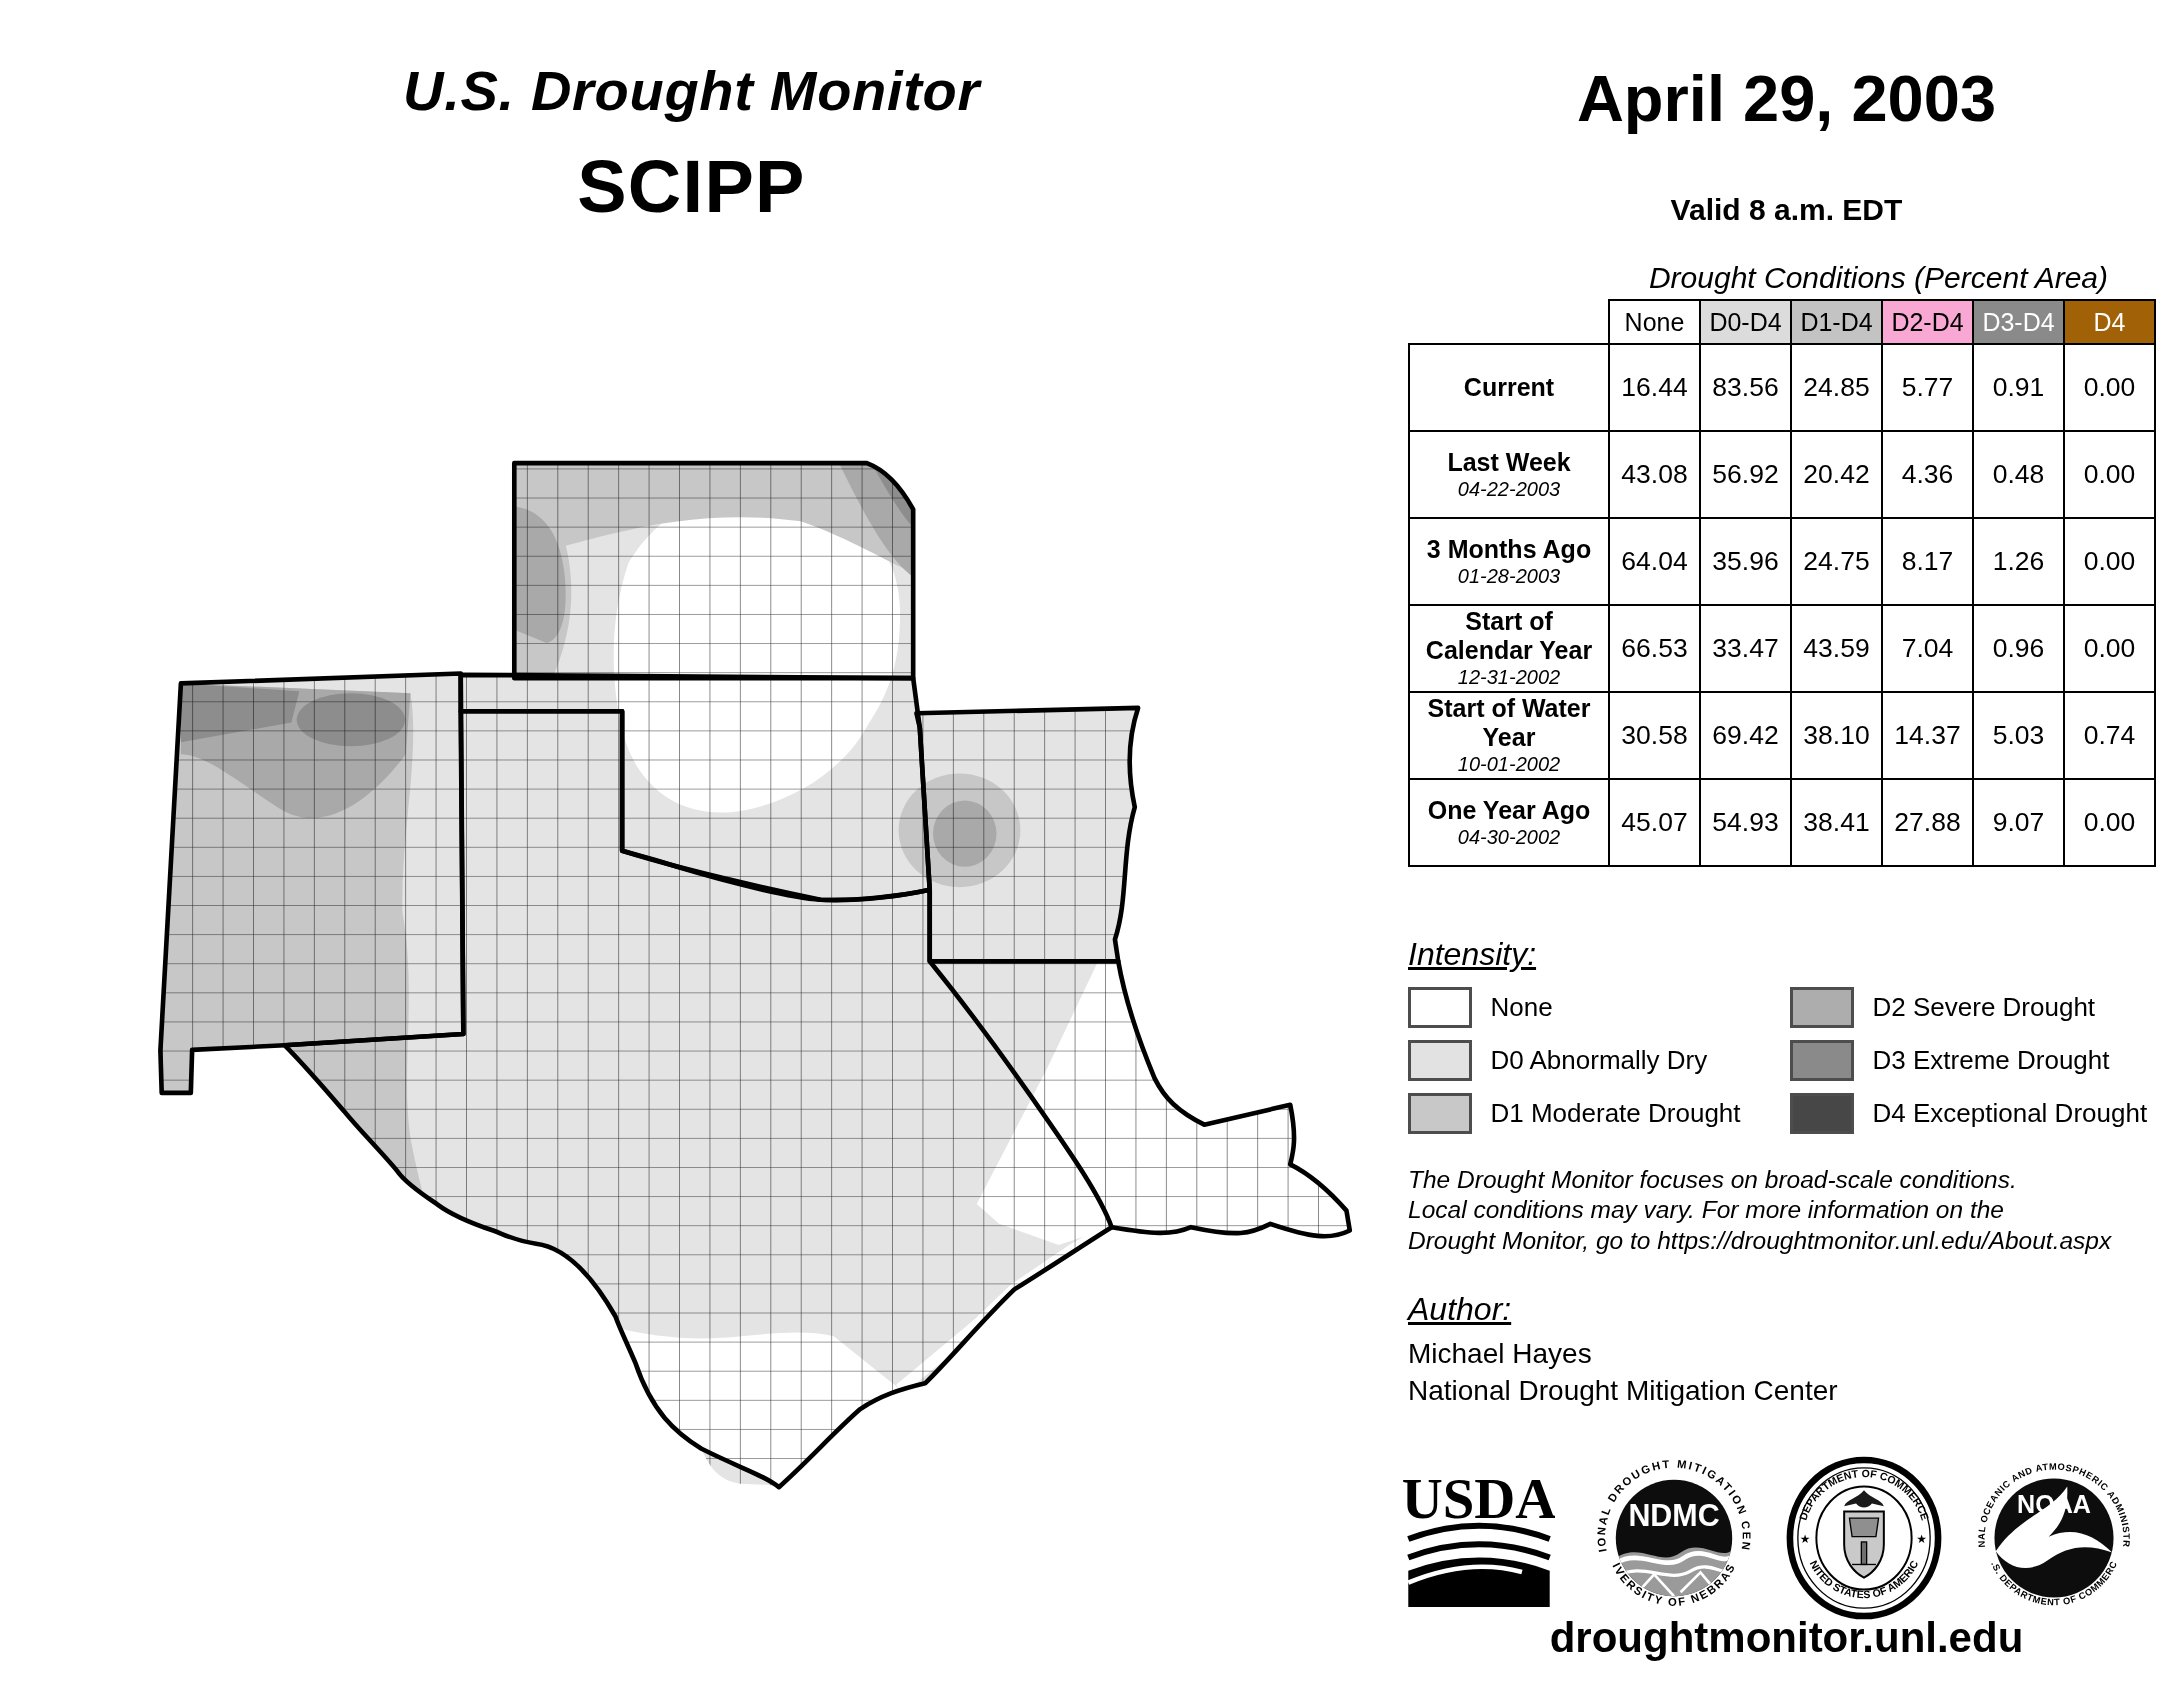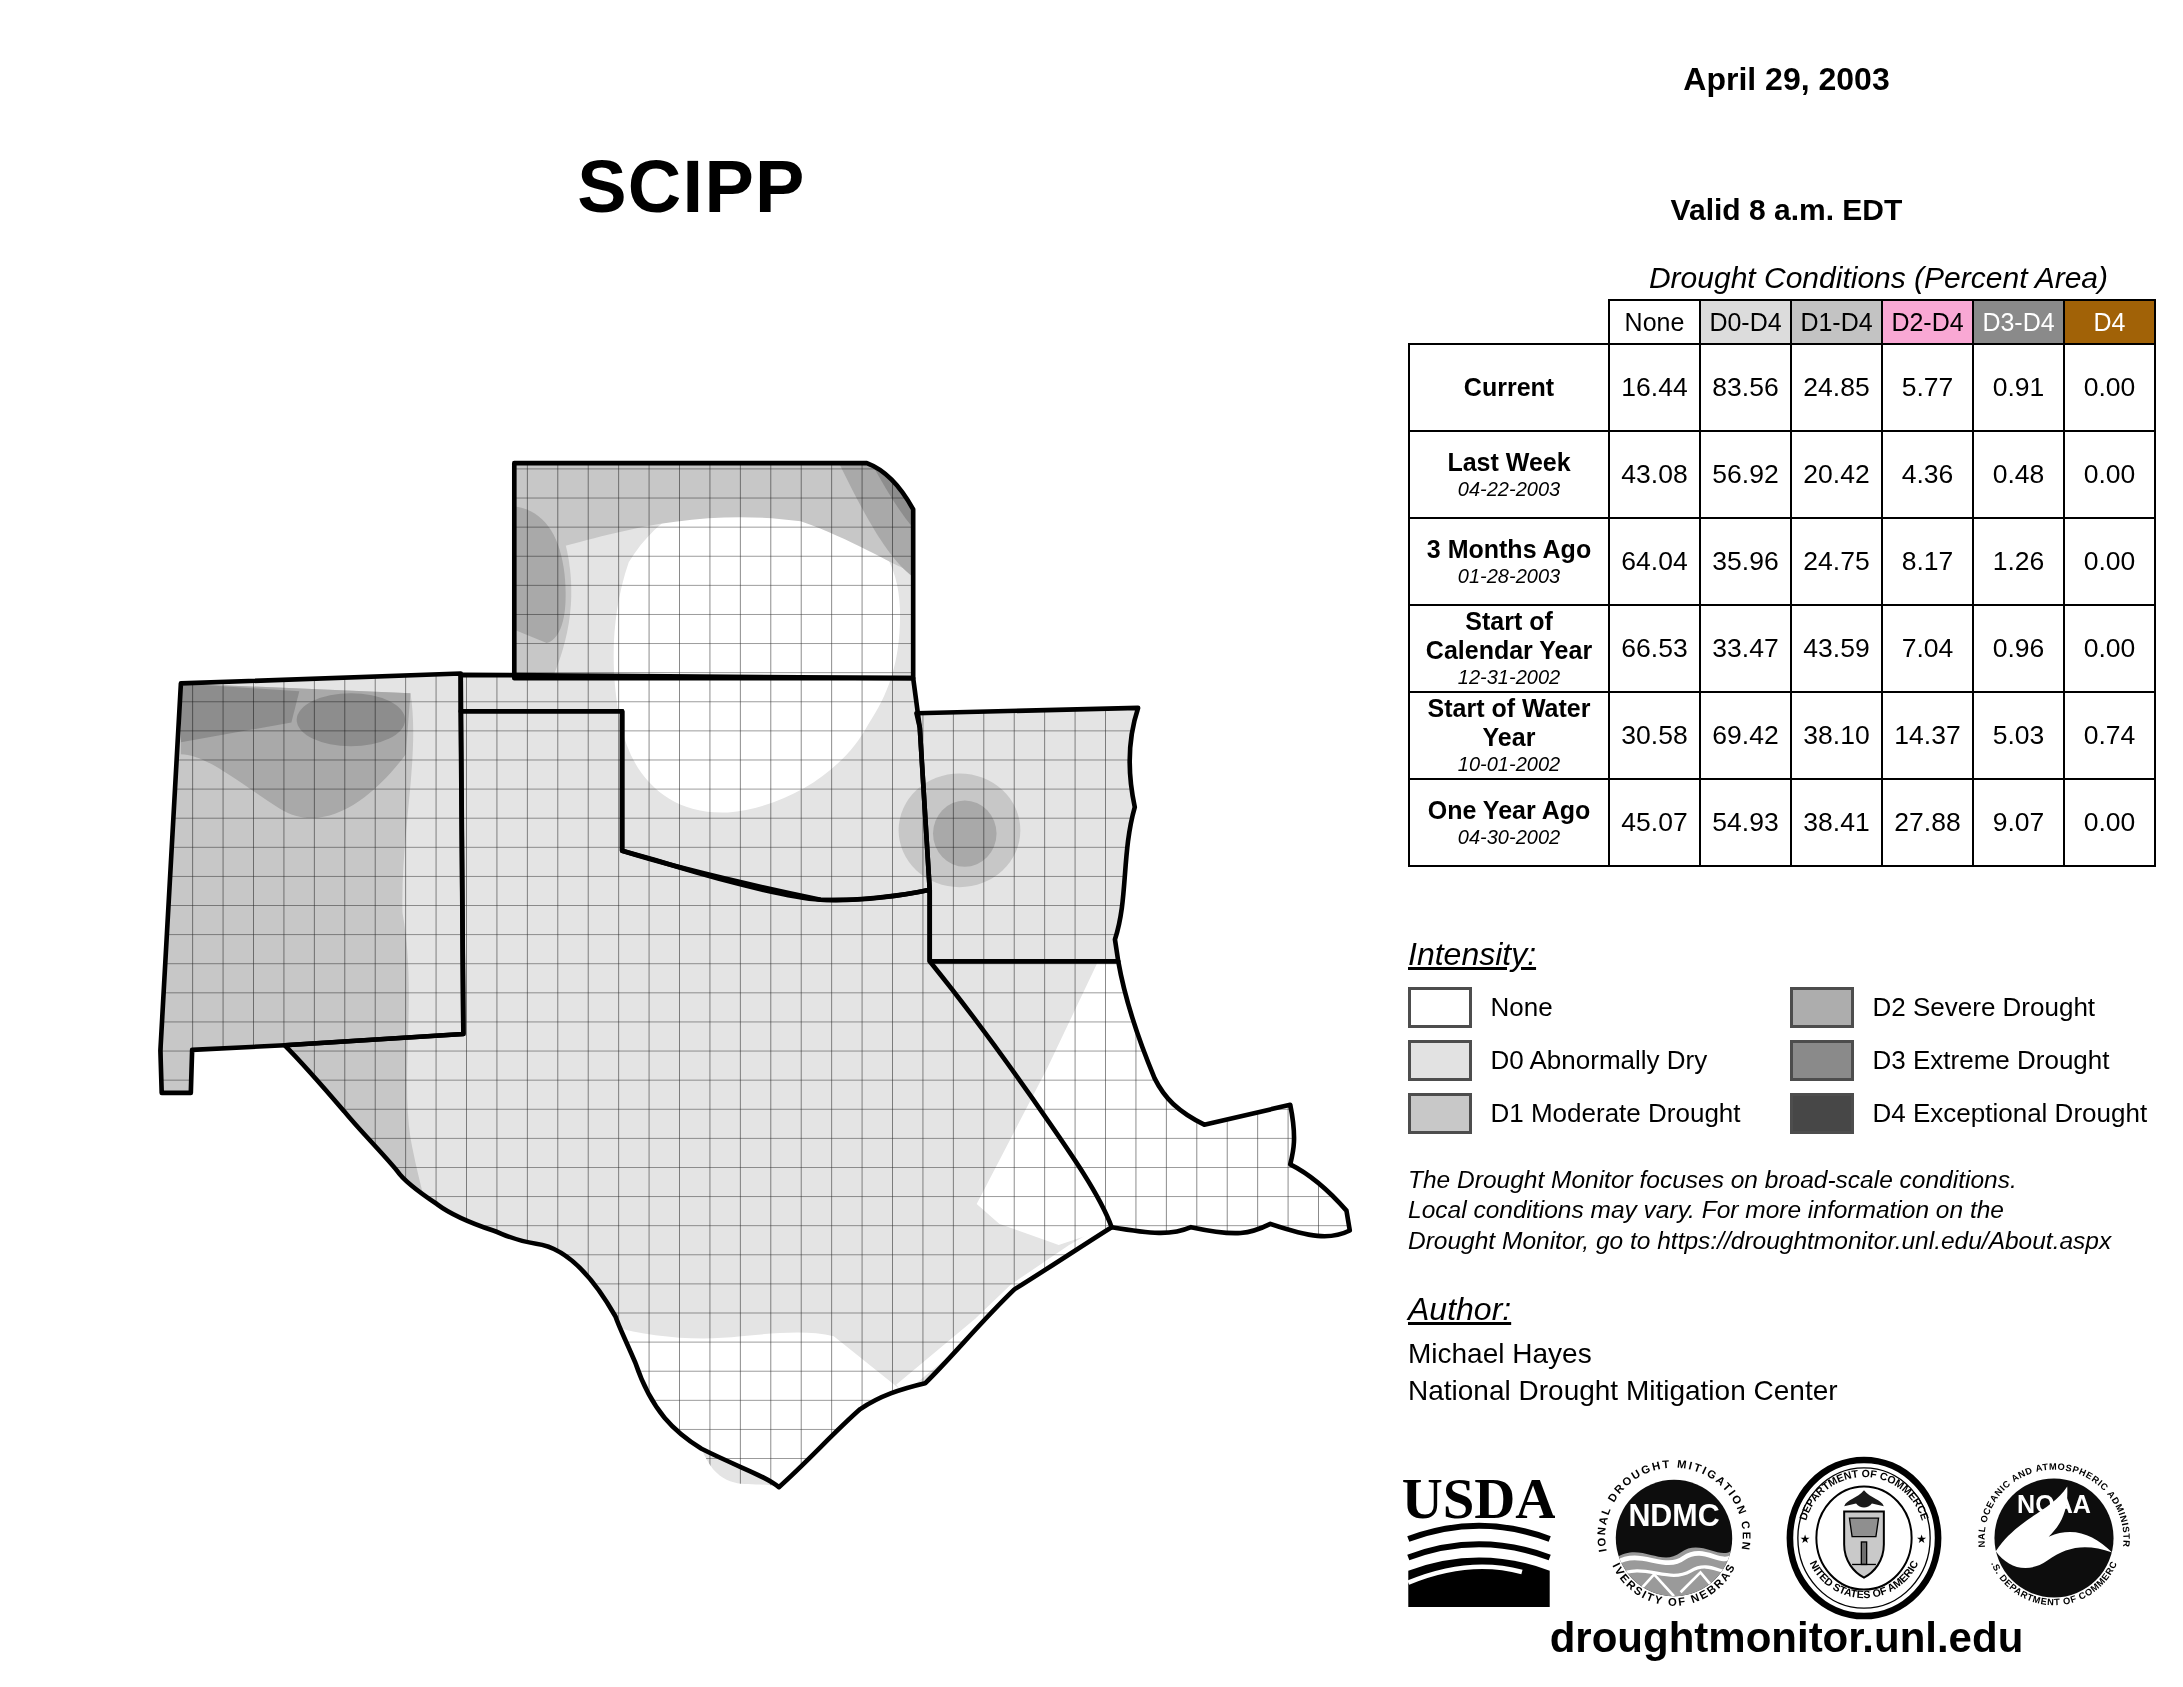--- a/index.html
+++ b/index.html
@@ -2,21 +2,21 @@
 <html style="font-size:10.6px"><head>
 <meta charset="utf-8">
 <style>
   html,body{margin:0;padding:0;background:#888;}
   #page{position:relative;width:2183px;height:1687px;background:#ffffff;
         font-family:"Liberation Sans", sans-serif;color:#000;overflow:hidden;}
   .abs{position:absolute;}
   
   #title1{left:0;top:58px;width:1383px;text-align:center;font-size:56px;font-weight:bold;font-style:italic;letter-spacing:0.7px;}
   #title2{left:0;top:144px;width:1383px;text-align:center;font-size:74px;font-weight:bold;letter-spacing:1.3px;}
-  #dmdate{left:1416px;top:61px;width:741px;text-align:center;font-size:32px;font-weight:bold;}
+  #dmdate{left:1416px;top:61px;width:741px;text-align:center;font-size:65px;font-weight:bold;}
   #released{left:1416px;top:136px;width:741px;text-align:center;font-size:30px;font-weight:bold;font-style:italic;}
   #valid{left:1416px;top:193px;width:741px;text-align:center;font-size:30px;font-weight:bold;}
   
   #tbltitle{left:1612px;top:261px;width:533px;text-align:center;font-size:30px;font-style:italic;}
   #dmtable{left:1408px;top:299px;border-collapse:collapse;}
   #dmtable td,#dmtable th{border:2.6px solid #000;padding:0;text-align:center;vertical-align:middle;}
   #dmtable th.blank{border:none;background:#fff;}
   #dmtable tr.hdr th{width:89px;height:42px;font-size:25px;font-weight:normal;}
   #dmtable td.lbl{width:198px;}
   #dmtable td{width:89px;height:85px;font-size:26.5px;}
@@ -37,20 +37,21 @@
   
   .logo{position:absolute;}
   
   #map{left:40px;top:410px;}
 </style>
 </head>
 <body>
 
 <div id="page">
 
+  <div class="abs" id="title1">U.S. Drought Monitor</div>
   <div class="abs" id="title2">SCIPP</div>
   <div class="abs" id="dmdate">April 29, 2003</div>
   <div class="abs" id="valid">Valid 8 a.m. EDT</div>
 
   <div class="abs" id="tbltitle">Drought Conditions (Percent Area)</div>
   <table class="abs" id="dmtable">
     <thead>
       <tr class="hdr">
         <th class="blank"></th>
         <th style="background:#ffffff">None</th>

